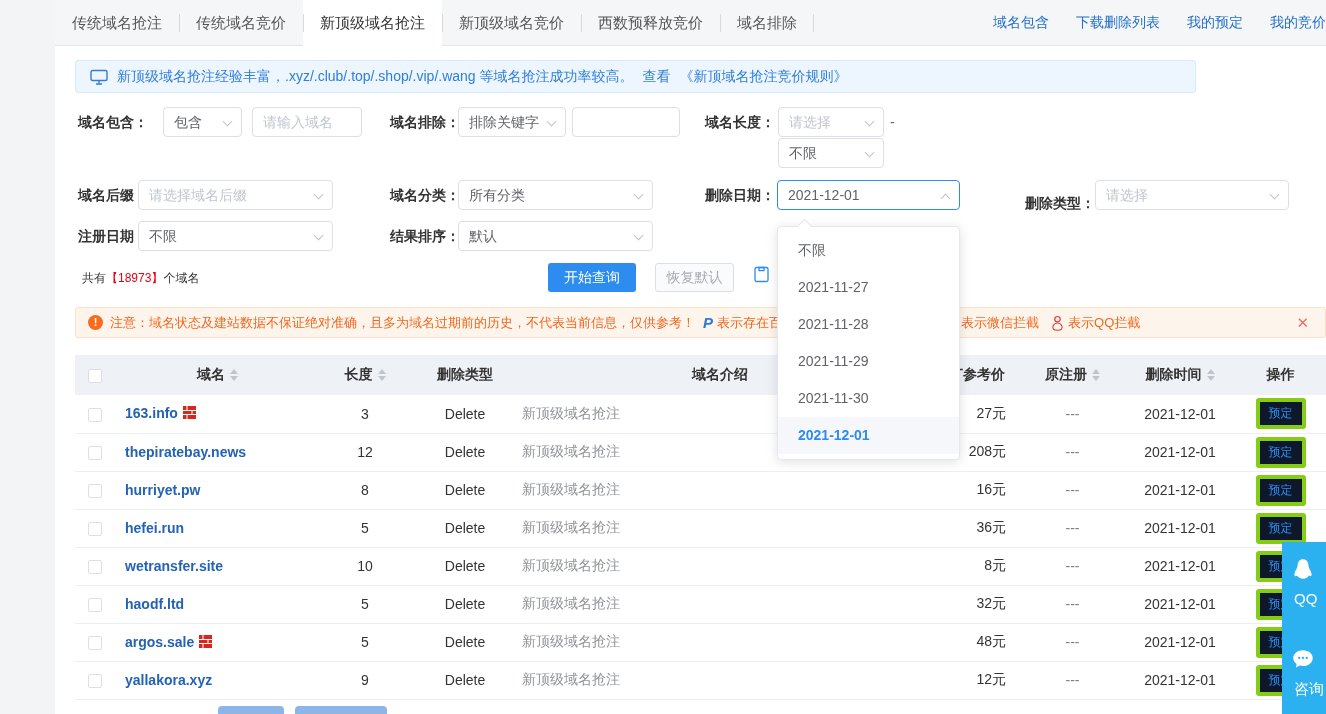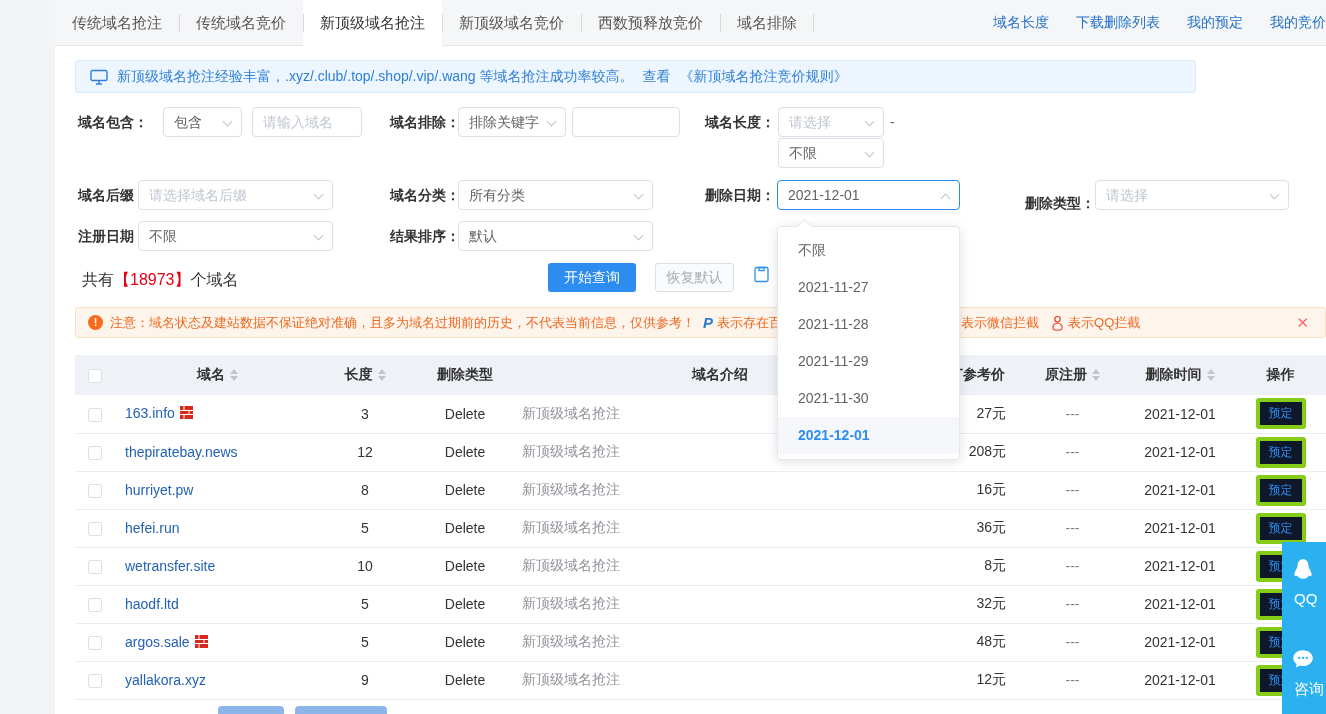--- a/index.html
+++ b/index.html
@@ -26,21 +26,21 @@
   .flabel{position:absolute;font-size:14px;color:#333;font-weight:600;line-height:30px;white-space:nowrap}
   .sel{position:absolute;height:30px;background:#fff;border:1px solid #dcdfe6;border-radius:4px;font-size:14px;color:#606266;line-height:28px;padding:0 26px 0 10px;cursor:pointer;white-space:nowrap;overflow:hidden}
   .sel .chev{position:absolute;right:10px;top:10px;width:7px;height:7px;border-right:1.4px solid #c0c4cc;border-bottom:1.4px solid #c0c4cc;transform:rotate(45deg)}
   .sel.up .chev{transform:rotate(225deg);top:14px}
   .sel.ph{color:#c0c6cf}
   .sel.open{border-color:#2d8cf0}
   .inp{position:absolute;height:30px;border:1px solid #dcdfe6;border-radius:4px;font-size:14px;color:#606266;padding:0 10px;outline:none;background:#fff}
   .inp::placeholder{color:#c0c6cf}
   .dash{position:absolute;line-height:30px;color:#666;font-size:14px}
 
-  .count-line{position:absolute;left:82px;top:270px;font-size:16px;color:#333;white-space:nowrap}
+  .count-line{position:absolute;left:82px;top:270px;font-size:12px;color:#333;white-space:nowrap}
   .count-red{color:#e60012}
   .btn-primary{position:absolute;left:548px;top:263px;width:88px;height:29px;background:#2d8cf0;color:#fff;border:none;border-radius:3px;font-size:14px;cursor:pointer}
   .btn-plain{position:absolute;left:655px;top:263px;width:79px;height:29px;background:#fafbfc;color:#a8abb2;border:1px solid #dcdfe6;border-radius:3px;font-size:14px}
   .save-ic{position:absolute;left:754px;top:265px;cursor:pointer}
 
   
   .notice{position:absolute;left:75px;top:307px;width:1251px;height:31px;background:#fdf5ec;border:1px solid #f9e2c6;border-radius:3px;display:flex;align-items:center;padding:0 12px;font-size:13px;color:#ef6820;white-space:nowrap}
   .warn-ic{display:inline-block;width:15px;height:15px;border-radius:50%;background:#f86b1d;color:#fff;font-size:11px;font-weight:700;text-align:center;line-height:15px;margin-right:7px;flex:0 0 auto}
   .legend{display:flex;align-items:center;margin-left:8px}
   .legend-item{display:flex;align-items:center;gap:4px;margin-right:12px}
@@ -52,21 +52,21 @@
   .dropdown::before{content:"";position:absolute;top:-6px;left:21px;width:10px;height:10px;background:#fff;border-left:1px solid #e4e7ed;border-top:1px solid #e4e7ed;transform:rotate(45deg)}
   .dd-option{height:37px;line-height:37px;padding-left:20px;font-size:14px;color:#606266;cursor:pointer}
   .dd-option.selected{color:#2d8cf0;font-weight:700;background:#f5f7fa}
 
   
   .tablewrap{position:absolute;left:75px;top:355px;width:1251px;z-index:1}
   table{width:100%;border-collapse:collapse;table-layout:fixed;font-size:14px}
   thead th{background:#eef1f6;height:40px;font-weight:700;color:#333;text-align:center}
   tbody td{height:38px;border-bottom:1px solid #ebeef5;color:#333;text-align:center;background:#fff}
   td.dcell{text-align:left;padding-left:10px;white-space:nowrap}
-  .dmn{color:#2362b4;font-weight:400;text-decoration:none;cursor:pointer}
+  .dmn{color:#2362b4;font-weight:700;text-decoration:none;cursor:pointer}
   .wall{display:inline-block;vertical-align:-1px;margin-left:5px}
   td.intro{text-align:left;padding-left:2px;color:#909399}
   td.price{text-align:right;padding-right:14px}
   td.orig{color:#808080}
   .rsv{border:4px solid #84cc16;color:#2d8cf0;background:#0f172a;border-radius:3px;font-size:12px;padding:3px 9px;cursor:pointer}
   .caret{display:inline-block;vertical-align:middle;margin-left:5px}
   .caret i{display:block;width:0;height:0;border-left:4px solid transparent;border-right:4px solid transparent}
   .caret .up{border-bottom:5px solid #c0c4cc;margin-bottom:2px}
   .caret .dn{border-top:5px solid #c0c4cc}
   .checkbox{display:inline-block;width:14px;height:14px;border:1px solid #dcdfe6;border-radius:2px;background:#fff;vertical-align:middle;cursor:pointer}
@@ -87,21 +87,21 @@
 
   <div class="topbar">
       <div class="tab">传统域名抢注</div>
       <div class="tab">传统域名竞价</div>
       <div class="tab active">新顶级域名抢注</div>
       <div class="tab">新顶级域名竞价</div>
       <div class="tab">西数预释放竞价</div>
       <div class="tab">域名排除</div>
     </div>
   <div class="toplinks">
-      <span class="toplink">域名长度</span>
+      <span class="toplink">域名包含</span>
       <span class="toplink">下载删除列表</span>
       <span class="toplink">我的预定</span>
       <span class="toplink">我的竞价</span>
     </div>
 
   <div class="banner">
     <span style="display:inline-flex">
       <svg width="18" height="16" viewBox="0 0 18 16" fill="none" stroke="#2f7ed8" stroke-width="1.4">
           <rect x="1" y="1.5" width="16" height="10" rx="1.5"></rect>
           <path d="M6 15h6M9 11.8V15"></path>

